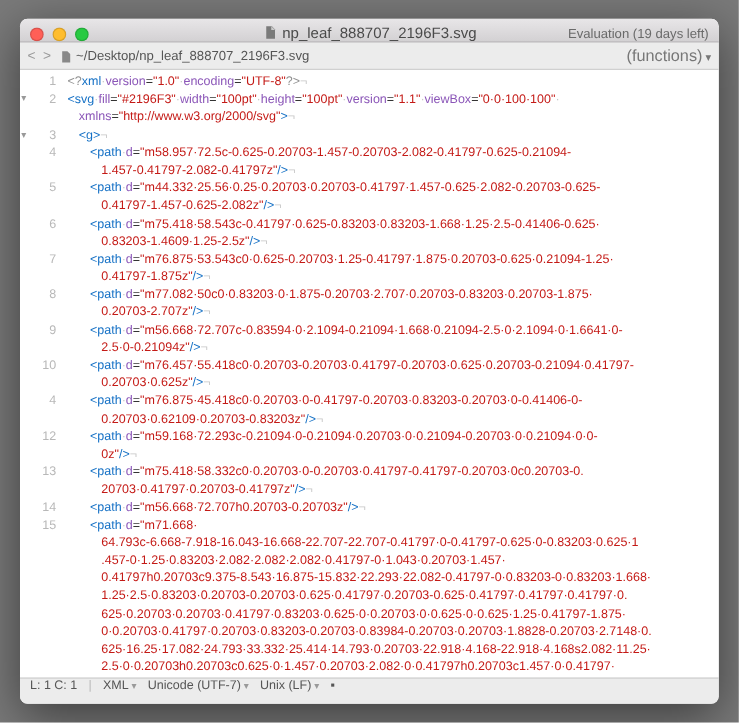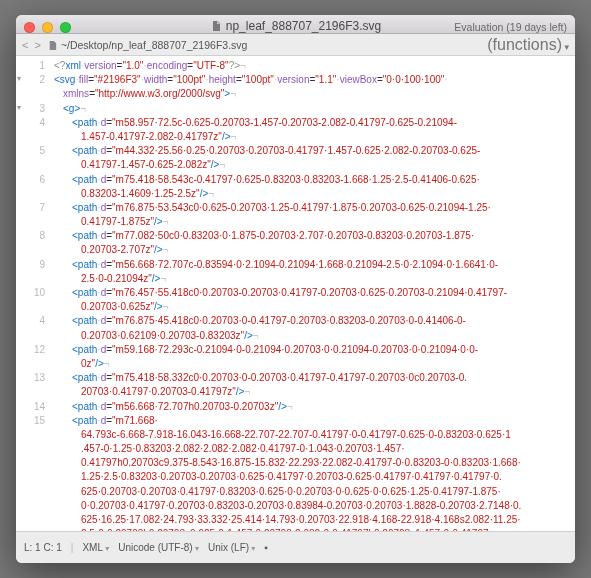--- a/index.html
+++ b/index.html
@@ -9,31 +9,31 @@
 .traffic{display:flex;gap:7px}
 .dot{width:11px;height:11px;border-radius:50%;border:.5px solid rgba(0,0,0,.15)}
 .dot.red{background:#ff5f57}.dot.yel{background:#ffbd2e}.dot.grn{background:#28ca42}
 .title{position:absolute;left:0;right:0;text-align:center;font-size:12px;color:#4a4a4a;display:flex;align-items:center;justify-content:center;gap:4px;pointer-events:none}
 .title svg{width:12px;height:12px}
 .eval{position:absolute;right:8px;font-size:10.5px;color:#6a6a6a}
 .tabbar{height:22px;background:#ececec;border-bottom:1px solid #d0d0d0;display:flex;align-items:center;padding:0 6px;gap:6px}
 .navbtn{font-size:11px;color:#999}
 .tabpath{font-size:10.5px;color:#555;display:flex;align-items:flex-end;gap:3px}
 .tabpath svg{width:11px;height:11px}
-.funcs{margin-left:auto;font-size:16px;color:#777}
+.funcs{margin-left:auto;font-size:13px;color:#777}
 .funcs::after{content:" ▾";font-size:9px}
 .editor{flex:1;display:flex;font-family:Menlo,Consolas,monospace;font-size:10px;line-height:1.42;overflow:hidden;background:#fff}
 .gutter{width:34px;text-align:right;color:#b8b8b8;padding:3px 2px 3px 0;user-select:none;background:#fff}
 .gutter div{padding-right:3px;position:relative}
 .fold{position:absolute;left:1px;font-size:8px;color:#999;cursor:pointer}
 .code{flex:1;padding:3px 6px 3px 4px;white-space:pre;color:#333;overflow:hidden}
 .code .ln{display:block}
 .i1{padding-left:9px}.i2{padding-left:18px}.i3{padding-left:27px}
 .tag{color:#1470c5}.attr{color:#8b56b8}.str{color:#c41a16}.pi{color:#8f8f8f}.ws{color:#c8c8c8}
-.statusbar{height:32px;background:#ececec;border-top:1px solid #d0d0d0;display:flex;align-items:center;padding:0 8px;font-size:10px;color:#555;gap:9px}
+.statusbar{height:21px;background:#ececec;border-top:1px solid #d0d0d0;display:flex;align-items:flex-start;padding:0 8px;font-size:10px;color:#555;gap:9px}
 .sb-r{margin-left:auto;display:flex;gap:9px;align-items:center}
 .sep{color:#bbb}
 .dd::after{content:" ▾";font-size:8px;color:#999}
 .docicon{width:10px;height:12px;display:inline-block}
 </style>
 </head>
 <body>
 
 <div class="window">
   <div class="titlebar">
@@ -101,17 +101,17 @@
         <div>&nbsp;</div>
         <div>&nbsp;</div>
       </div>
     <div class="code" id="code"><span class="ln "><span class="pi">&lt;?</span><span class="tag">xml</span><span class="ws">·</span><span class="attr">version</span>=<span class="str">"1.0"</span><span class="ws">·</span><span class="attr">encoding</span>=<span class="str">"UTF-8"</span><span class="pi">?&gt;</span><span class="ws">¬</span></span><span class="ln "><span class="tag">&lt;svg</span><span class="ws">·</span><span class="attr">fill</span>=<span class="str">"#2196F3"</span><span class="ws">·</span><span class="attr">width</span>=<span class="str">"100pt"</span><span class="ws">·</span><span class="attr">height</span>=<span class="str">"100pt"</span><span class="ws">·</span><span class="attr">version</span>=<span class="str">"1.1"</span><span class="ws">·</span><span class="attr">viewBox</span>=<span class="str">"0·0·100·100"</span><span class="ws">·</span></span><span class="ln i1"><span class="attr">xmlns</span>=<span class="str">"http://www.w3.org/2000/svg"</span><span class="tag">&gt;</span><span class="ws">¬</span></span><span class="ln i1"><span class="tag">&lt;g&gt;</span><span class="ws">¬</span></span><span class="ln i2"><span class="tag">&lt;path</span><span class="ws">·</span><span class="attr">d</span>=<span class="str">"m58.957·72.5c-0.625-0.20703-1.457-0.20703-2.082-0.41797-0.625-0.21094-</span></span><span class="ln i3"><span class="str">1.457-0.41797-2.082-0.41797z"</span><span class="tag">/&gt;</span><span class="ws">¬</span></span><span class="ln i2"><span class="tag">&lt;path</span><span class="ws">·</span><span class="attr">d</span>=<span class="str">"m44.332·25.56·0.25·0.20703·0.20703-0.41797·1.457-0.625·2.082-0.20703-0.625-</span></span><span class="ln i3"><span class="str">0.41797-1.457-0.625-2.082z"</span><span class="tag">/&gt;</span><span class="ws">¬</span></span><span class="ln i2"><span class="tag">&lt;path</span><span class="ws">·</span><span class="attr">d</span>=<span class="str">"m75.418·58.543c-0.41797·0.625-0.83203·0.83203-1.668·1.25·2.5-0.41406-0.625·</span></span><span class="ln i3"><span class="str">0.83203-1.4609·1.25-2.5z"</span><span class="tag">/&gt;</span><span class="ws">¬</span></span><span class="ln i2"><span class="tag">&lt;path</span><span class="ws">·</span><span class="attr">d</span>=<span class="str">"m76.875·53.543c0·0.625-0.20703·1.25-0.41797·1.875·0.20703-0.625·0.21094-1.25·</span></span><span class="ln i3"><span class="str">0.41797-1.875z"</span><span class="tag">/&gt;</span><span class="ws">¬</span></span><span class="ln i2"><span class="tag">&lt;path</span><span class="ws">·</span><span class="attr">d</span>=<span class="str">"m77.082·50c0·0.83203·0·1.875-0.20703·2.707·0.20703-0.83203·0.20703-1.875·</span></span><span class="ln i3"><span class="str">0.20703-2.707z"</span><span class="tag">/&gt;</span><span class="ws">¬</span></span><span class="ln i2"><span class="tag">&lt;path</span><span class="ws">·</span><span class="attr">d</span>=<span class="str">"m56.668·72.707c-0.83594·0·2.1094-0.21094·1.668·0.21094-2.5·0·2.1094·0·1.6641·0-</span></span><span class="ln i3"><span class="str">2.5·0-0.21094z"</span><span class="tag">/&gt;</span><span class="ws">¬</span></span><span class="ln i2"><span class="tag">&lt;path</span><span class="ws">·</span><span class="attr">d</span>=<span class="str">"m76.457·55.418c0·0.20703-0.20703·0.41797-0.20703·0.625·0.20703-0.21094·0.41797-</span></span><span class="ln i3"><span class="str">0.20703·0.625z"</span><span class="tag">/&gt;</span><span class="ws">¬</span></span><span class="ln i2"><span class="tag">&lt;path</span><span class="ws">·</span><span class="attr">d</span>=<span class="str">"m76.875·45.418c0·0.20703·0-0.41797-0.20703·0.83203-0.20703·0-0.41406-0-</span></span><span class="ln i3"><span class="str">0.20703·0.62109·0.20703-0.83203z"</span><span class="tag">/&gt;</span><span class="ws">¬</span></span><span class="ln i2"><span class="tag">&lt;path</span><span class="ws">·</span><span class="attr">d</span>=<span class="str">"m59.168·72.293c-0.21094·0-0.21094·0.20703·0·0.21094-0.20703·0·0.21094·0·0-</span></span><span class="ln i3"><span class="str">0z"</span><span class="tag">/&gt;</span><span class="ws">¬</span></span><span class="ln i2"><span class="tag">&lt;path</span><span class="ws">·</span><span class="attr">d</span>=<span class="str">"m75.418·58.332c0·0.20703·0-0.20703·0.41797-0.41797-0.20703·0c0.20703-0.</span></span><span class="ln i3"><span class="str">20703·0.41797·0.20703-0.41797z"</span><span class="tag">/&gt;</span><span class="ws">¬</span></span><span class="ln i2"><span class="tag">&lt;path</span><span class="ws">·</span><span class="attr">d</span>=<span class="str">"m56.668·72.707h0.20703-0.20703z"</span><span class="tag">/&gt;</span><span class="ws">¬</span></span><span class="ln i2"><span class="tag">&lt;path</span><span class="ws">·</span><span class="attr">d</span>=<span class="str">"m71.668·</span></span><span class="ln i3"><span class="str">64.793c-6.668-7.918-16.043-16.668-22.707-22.707-0.41797·0-0.41797-0.625·0-0.83203·0.625·1</span></span><span class="ln i3"><span class="str">.457-0·1.25·0.83203·2.082·2.082·2.082·0.41797-0·1.043·0.20703·1.457·</span></span><span class="ln i3"><span class="str">0.41797h0.20703c9.375-8.543·16.875-15.832·22.293·22.082-0.41797-0·0.83203-0·0.83203·1.668·</span></span><span class="ln i3"><span class="str">1.25·2.5·0.83203·0.20703-0.20703·0.625·0.41797·0.20703-0.625·0.41797·0.41797·0.41797·0.</span></span><span class="ln i3"><span class="str">625·0.20703·0.20703·0.41797·0.83203·0.625·0·0.20703·0·0.625·0·0.625·1.25·0.41797-1.875·</span></span><span class="ln i3"><span class="str">0·0.20703·0.41797·0.20703·0.83203-0.20703·0.83984-0.20703·0.20703·1.8828-0.20703·2.7148·0.</span></span><span class="ln i3"><span class="str">625·16.25·17.082·24.793·33.332·25.414·14.793·0.20703·22.918·4.168-22.918·4.168s2.082·11.25·</span></span><span class="ln i3"><span class="str">2.5·0·0.20703h0.20703c0.625·0·1.457·0.20703·2.082·0·0.41797h0.20703c1.457·0·0.41797·</span></span></div>
   </div>
 
   <div class="statusbar">
     <span>L: 1 C: 1</span>
     <span class="sep">|</span>
     <span class="dd">XML</span>
-    <span class="dd">Unicode (UTF-8)</span>
+    <span class="dd">Unicode (UTF-7)</span>
     <span class="dd">Unix (LF)</span>
     <span>▪</span>
   </div>
 </div>
 
 </body></html>

